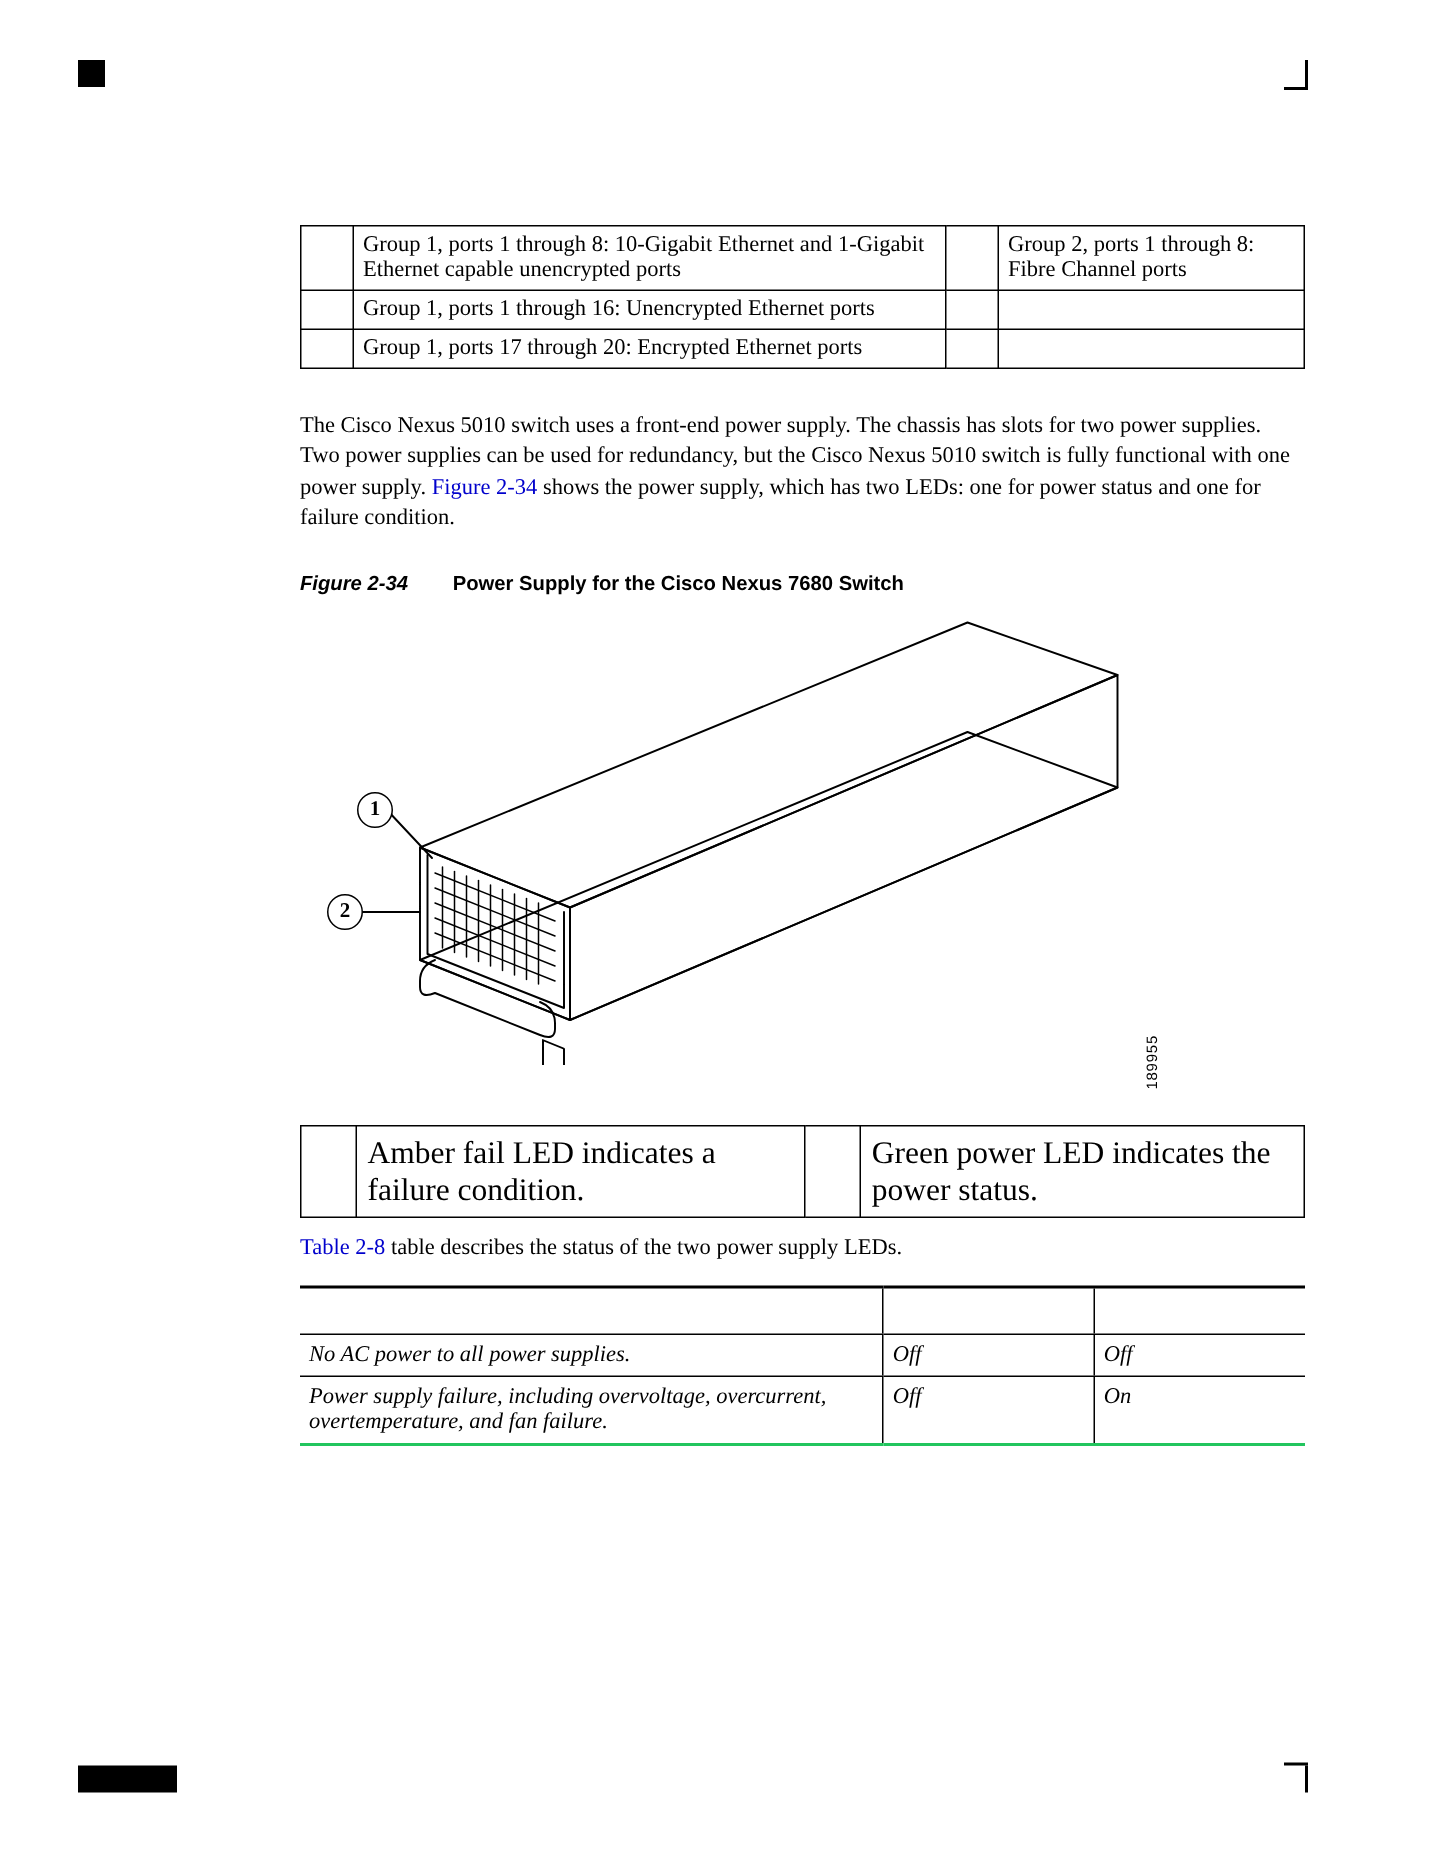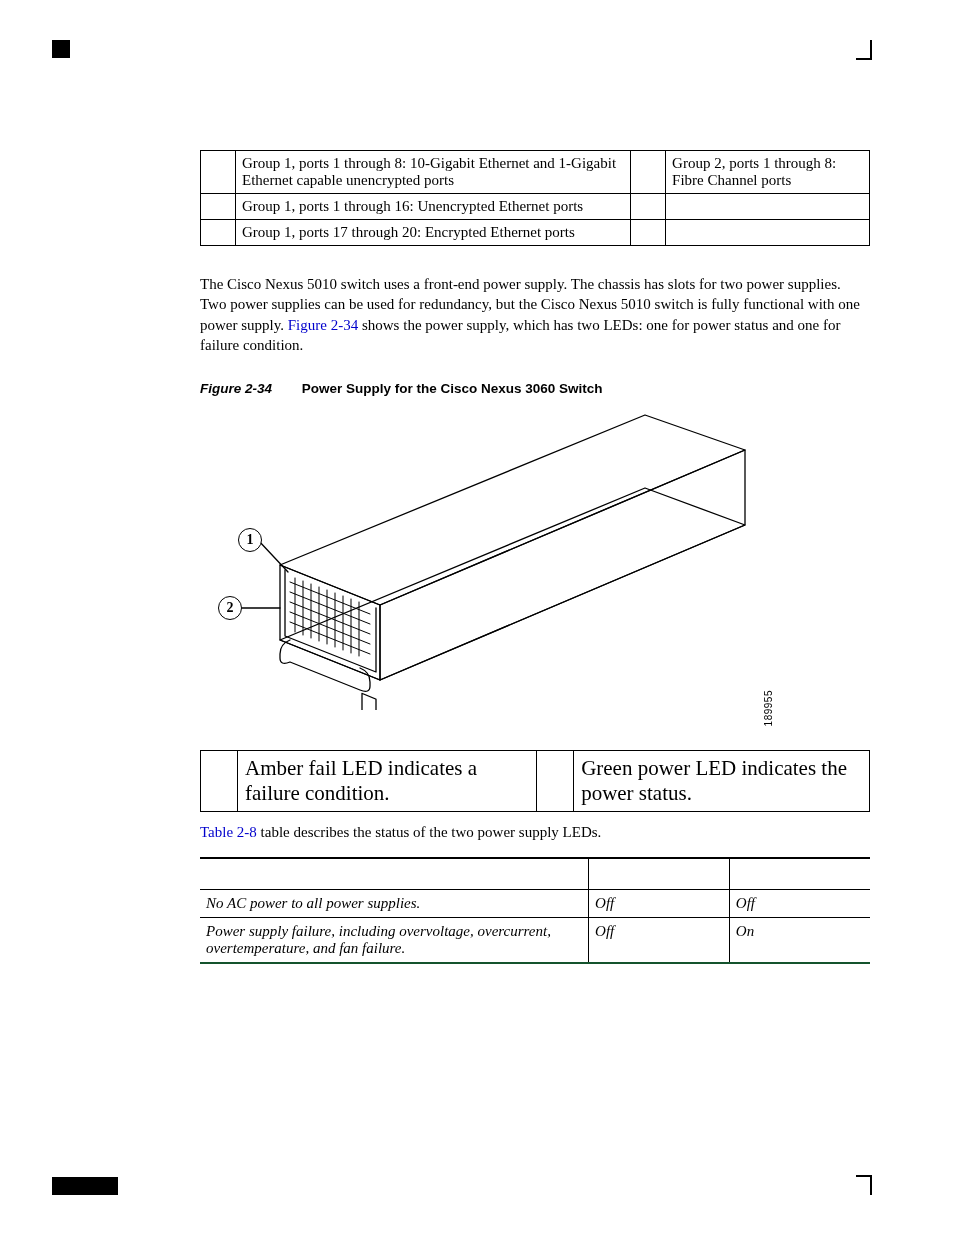--- a/index.html
+++ b/index.html
@@ -100,21 +100,21 @@
     vertical-align: top;
   }
   table.led th {
     font-family: Arial, Helvetica, sans-serif;
     font-weight: bold;
     font-size: 13px;
     height: 20px;
   }
   table.led td.sep, table.led th.sep { border-left: 1px solid #000; }
   table.led .topline td, table.led .topline th { border-top: 2px solid #000; }
-  table.led tr:last-child td { border-bottom: 2px solid #14532d; }
+  table.led tr:last-child td { border-bottom: 2px solid #22c55e; }
 
 </style>
 </head>
 <body>
 
 <div class="mark tl1"></div>
 <div class="mark bl"></div>
 <div style="position:absolute; right:82px; top:40px;">
   <div style="width:2px;height:18px;background:#000;margin-left:14px;"></div>
   <div style="width:16px;height:2px;background:#000;"></div>
@@ -148,21 +148,21 @@
     </tr>
   </tbody>
     </table>
 
   <p class="para">
     <span>The Cisco Nexus 5010 switch uses a front-end power supply. The chassis has slots for two power supplies. Two power supplies can be used for redundancy, but the Cisco Nexus 5010 switch is fully functional with one power supply. </span><span class="xref">Figure 2-34</span><span> shows the power supply, which has two LEDs: one for power status and one for failure condition.</span>
   </p>
 
   <div class="fig-cap">
     <span class="capnum italic">Figure 2-34</span>
-    <span>Power Supply for the Cisco Nexus 3060 Switch</span>
+    <span>Power Supply for the Cisco Nexus 7680 Switch</span>
   </div>
 
   <div class="figure-box">
     <svg class="psu-svg" viewBox="0 0 560 300">
       <g fill="none" stroke="#000" stroke-width="1.3" stroke-linejoin="round" stroke-linecap="round">
 
         <polygon points="80,230 180,270 545,115 445,78"></polygon>
         <polygon points="80,155 180,195 180,270 80,230"></polygon>
         <polygon points="80,155 445,5 545,40 180,195"></polygon>
         <polygon points="180,195 545,40 545,115 180,270"></polygon>

